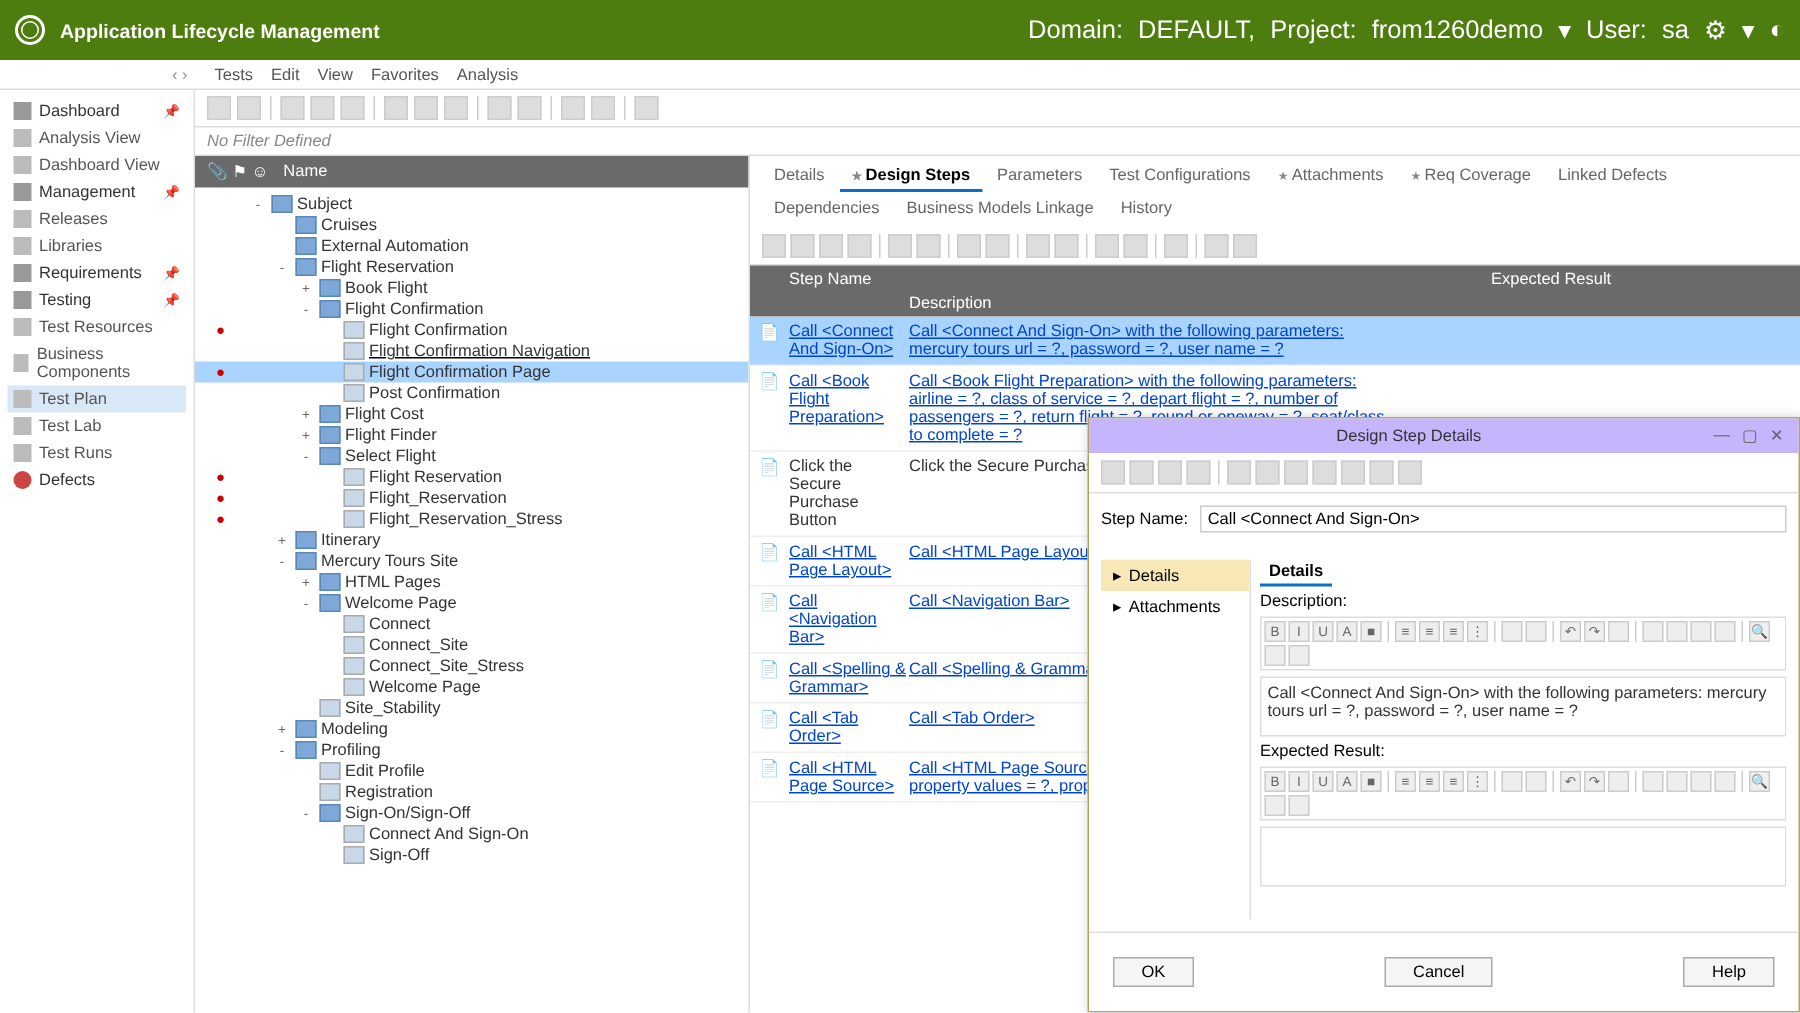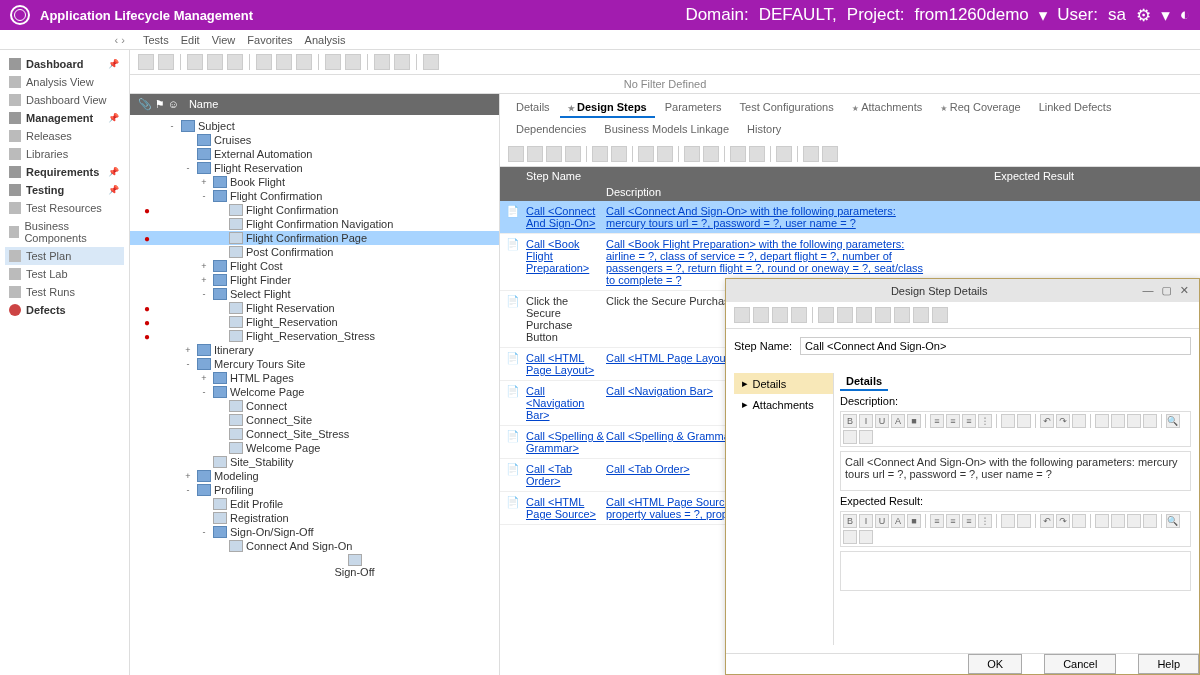--- a/index.html
+++ b/index.html
@@ -1,45 +1,45 @@
 <!DOCTYPE html>
 <html><head>
 <meta charset="utf-8">
 <style>
 * { margin: 0; padding: 0; box-sizing: border-box; font-family: Arial, sans-serif; font-size: 11px; }
 body { background: #fff; width: 1200px; height: 675px; overflow: hidden; position: relative; }
 
-.header { background: #a21caf; color: #fff; height: 30px; display: flex; align-items: center; padding: 0 10px; }
+.header { background: #4d7c0f; color: #fff; height: 40px; display: flex; align-items: center; padding: 0 10px; }
 .header-logo { width: 20px; height: 20px; border: 2px solid #fff; border-radius: 50%; margin-right: 10px; display: flex; align-items: center; justify-content: center; }
 .header-logo::before { content: ""; width: 10px; height: 10px; border: 1px solid #fff; border-radius: 50%; }
 .header-title { font-size: 13px; font-weight: bold; flex: 1; }
 .header-right { display: flex; align-items: center; gap: 10px; }
 .header-right span { font-size: 17px; }
 .gear { font-size: 14px; cursor: pointer; }
 
 .nav-bar { height: 20px; display: flex; align-items: center; padding: 0 10px; border-bottom: 1px solid #ddd; color: #888; }
 .nav-chevrons { width: 125px; text-align: right; padding-right: 10px; }
 
 .main { display: flex; height: calc(675px - 50px); }
 
 .sidebar { width: 130px; border-right: 1px solid #ddd; padding: 5px; }
 .sidebar-item { display: flex; align-items: center; padding: 3px 4px; color: #555; cursor: pointer; gap: 5px; }
-.sidebar-item.header-item { font-weight: bold; color: #333; }
+.sidebar-item.header-item { font-weight: normal; color: #333; }
 .sidebar-item.selected { background: #d9e8f7; }
 .sidebar-icon { width: 12px; height: 12px; display: inline-block; }
 .ico-chart { background: #bbb; }
 .ico-mgmt { background: #999; }
 .ico-defect { background: #c44; border-radius: 50%; }
 .pin { color: #aaa; font-size: 9px; margin-left: auto; }
 
 .content { flex: 1; display: flex; flex-direction: column; }
 .menubar { display: flex; gap: 12px; padding: 4px 8px; color: #555; }
 .toolbar { display: flex; gap: 4px; padding: 4px 8px; border-bottom: 1px solid #ddd; }
 .tb-btn { width: 16px; height: 16px; background: #ddd; border: 1px solid #ccc; cursor: pointer; }
-.filter-bar { padding: 3px 8px; color: #888; border-bottom: 1px solid #ddd; text-align: center; }
+.filter-bar { padding: 3px 8px; color: #888; font-style: italic; border-bottom: 1px solid #ddd; }
 
 .split { display: flex; flex: 1; overflow: hidden; }
 .tree-panel { width: 370px; border-right: 1px solid #ddd; overflow: auto; }
 .tree-header { background: #6a6a6a; color: #fff; padding: 4px 8px; display: flex; gap: 10px; }
 .tree { padding: 4px 0; }
 .tree-node { display: flex; align-items: center; padding: 1px 4px; cursor: pointer; white-space: nowrap; }
 .tree-node.selected { background: #a8d4ff; }
 .tree-toggle { width: 12px; text-align: center; color: #666; font-size: 9px; }
 .tree-icon { width: 14px; height: 12px; margin: 0 3px; display: inline-block; }
 .folder { background: #7da8d8; border: 1px solid #5a87b8; }
@@ -63,37 +63,37 @@
 .steps-body { flex: 1; overflow: auto; }
 .step-row { display: flex; padding: 4px 6px; border-bottom: 1px solid #eee; }
 .step-row.sel { background: #a8d4ff; }
 .step-ico { width: 20px; }
 .step-name { width: 80px; color: #0044cc; text-decoration: underline; cursor: pointer; }
 .step-desc { flex: 1; color: #0044cc; text-decoration: underline; cursor: pointer; }
 .step-exp { width: 260px; color: #555; }
 .step-plain .step-name, .step-plain .step-desc { color: #333; text-decoration: none; }
 
 .dialog { position: absolute; left: 725px; top: 278px; width: 475px; height: 397px; background: #fff; border: 1px solid #b8a060; box-shadow: 2px 2px 8px rgba(0,0,0,0.3); display: flex; flex-direction: column; }
-.dialog-title { background: #e5e5e5; padding: 5px 10px; display: flex; align-items: center; }
+.dialog-title { background: #c4b5fd; padding: 5px 10px; display: flex; align-items: center; }
 .dialog-title-text { flex: 1; text-align: center; color: #333; }
 .dialog-title-btns { display: flex; gap: 8px; color: #666; }
 .dialog-toolbar { display: flex; gap: 3px; padding: 5px 8px; border-bottom: 1px solid #ddd; }
 .dialog-body { flex: 1; display: flex; flex-direction: column; padding: 8px; gap: 18px; overflow: hidden; }
 .step-name-row { display: flex; align-items: center; gap: 8px; }
 .step-name-row input { flex: 1; border: 1px solid #ccc; padding: 2px 4px; }
 .dialog-split { display: flex; flex: 1; gap: 6px; overflow: hidden; }
 .dialog-left { width: 100px; border-right: 1px solid #ddd; }
 .dialog-left-item { padding: 4px 8px; cursor: pointer; display: flex; align-items: center; gap: 5px; }
 .dialog-left-item.sel { background: #f8e8b8; }
 .dialog-right { flex: 1; display: flex; flex-direction: column; gap: 4px; overflow: hidden; }
 .dialog-right-tab { border-bottom: 2px solid #0a6ed1; padding: 2px 6px; width: fit-content; font-weight: bold; }
 .rich-toolbar { display: flex; gap: 2px; flex-wrap: wrap; padding: 2px; border: 1px solid #ddd; }
 .rtb { width: 14px; height: 14px; background: #eee; border: 1px solid #ccc; font-size: 9px; text-align: center; line-height: 12px; color: #666; }
 .rich-area { border: 1px solid #ddd; padding: 4px; min-height: 40px; color: #333; }
-.dialog-buttons { display: flex; gap: 22px; justify-content: flex-end; padding: 0; border-top: 1px solid #ddd; }
+.dialog-buttons { display: flex; gap: 7px; justify-content: space-between; padding: 16px; border-top: 1px solid #ddd; }
 .dialog-buttons button { padding: 3px 18px; border: 1px solid #aaa; background: #f5f5f5; cursor: pointer; }
 .sep { width: 1px; background: #ccc; margin: 0 2px; }
 </style>
 </head>
 <body>
 
 <div class="header">
   <div class="header-logo"></div>
   <div class="header-title">Application Lifecycle Management</div>
   <div class="header-right">
@@ -249,21 +249,21 @@
               <span class="tree-toggle">-</span>
               <span class="tree-icon folder"></span>
               <span class="tree-label">Flight Confirmation</span>
             </div>
             <div class="tree-node" style="padding-left: 84px;">
               <span class="red-dot" style="position: relative; left: -74px; margin-right: -14px;">●</span>
               <span class="tree-toggle"></span>
               <span class="tree-icon test-ico"></span>
               <span class="tree-label">Flight Confirmation</span>
             </div>
-            <div class="tree-node" style="padding-left: 84px;">
+            <div class="tree-node" style="padding-left: 84px; text-decoration: underline;">
               <span class="tree-toggle"></span>
               <span class="tree-icon test-ico"></span>
               <span class="tree-label">Flight Confirmation Navigation</span>
             </div>
             <div class="tree-node selected" style="padding-left: 84px;">
               <span class="red-dot" style="position: relative; left: -74px; margin-right: -14px;">●</span>
               <span class="tree-toggle"></span>
               <span class="tree-icon test-ico"></span>
               <span class="tree-label">Flight Confirmation Page</span>
             </div>
@@ -373,21 +373,21 @@
             <div class="tree-node" style="padding-left: 68px;">
               <span class="tree-toggle">-</span>
               <span class="tree-icon folder"></span>
               <span class="tree-label">Sign-On/Sign-Off</span>
             </div>
             <div class="tree-node" style="padding-left: 84px;">
               <span class="tree-toggle"></span>
               <span class="tree-icon test-ico"></span>
               <span class="tree-label">Connect And Sign-On</span>
             </div>
-            <div class="tree-node" style="padding-left: 84px; flex-direction: column;">
+            <div class="tree-node" style="padding-left: 84px;">
               <span class="tree-toggle"></span>
               <span class="tree-icon test-ico"></span>
               <span class="tree-label">Sign-Off</span>
             </div>
           </div>
       </div>
 
       <div class="detail-panel">
         <div class="tabs" id="tabs">
             <span class="tab">Details</span>

